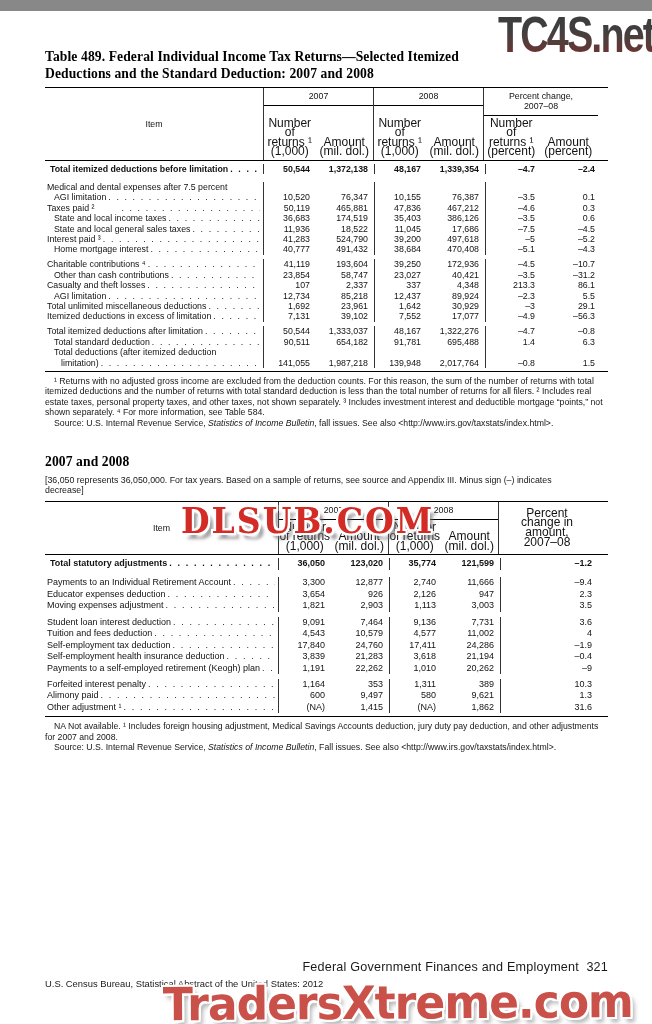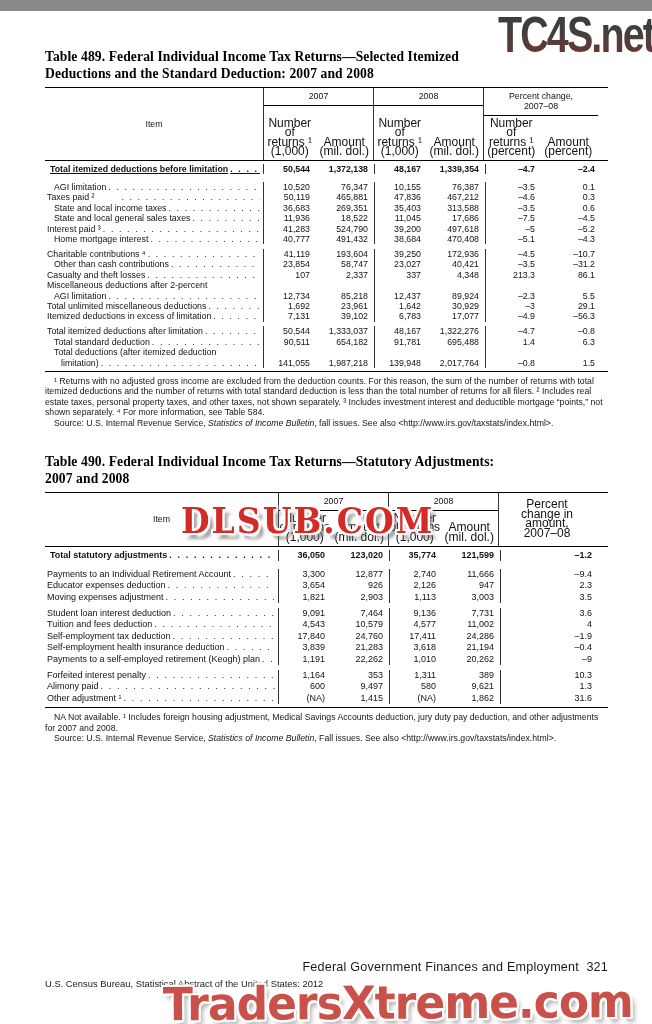--- a/index.html
+++ b/index.html
@@ -146,40 +146,57 @@
               </div>
               <div class="subcol" style="width: 60px;">
                 <div>Amount</div>
                 <div>(percent)</div>
               </div>
             </div>
           </div>
         </div>
         <div class="tbody">
           <div class="trow bold">
-            <div class="lblcell" style="width: 218px; text-decoration: underline;">
+            <div class="lblcell" style="width: 218px;">
               <span class="lbl" style="padding-left: 5px;">Total itemized deductions before limitation</span>
               <span class="dots">. . . . . . . . . . . . . . . . . . . . . . . . . . . . . . . . . . . . . . . . . . . . . . . . . . . . . . . . . . . . . . . . . . . . . . . . . . . . . . . . . . . . . . . . . . . . . . . . . . . . . . . . . . . . . . . . . . . . . . . . </span>
             </div>
             <div class="grpvals">
               <div class="val" style="width: 52px;">50,544</div>
               <div class="val" style="width: 58px;">1,372,138</div>
             </div>
             <div class="grpvals">
               <div class="val" style="width: 52px;">48,167</div>
               <div class="val" style="width: 58px;">1,339,354</div>
             </div>
             <div class="grpvals">
               <div class="val" style="width: 55px;">–4.7</div>
               <div class="val" style="width: 60px;">–2.4</div>
             </div>
           </div>
           <div class="spacer"></div>
           <div class="trow">
             <div class="lblcell" style="width: 218px;">
+              <span class="lbl" style="padding-left: 2px;">Medical and dental expenses after 7.5 percent</span>
+            </div>
+            <div class="grpvals">
+              <div class="val" style="width: 52px;"></div>
+              <div class="val" style="width: 58px;"></div>
+            </div>
+            <div class="grpvals">
+              <div class="val" style="width: 52px;"></div>
+              <div class="val" style="width: 58px;"></div>
+            </div>
+            <div class="grpvals">
+              <div class="val" style="width: 55px;"></div>
+              <div class="val" style="width: 60px;"></div>
+            </div>
+          </div>
+          <div class="trow">
+            <div class="lblcell" style="width: 218px;">
               <span class="lbl" style="padding-left: 9px;">AGI limitation</span>
               <span class="dots">. . . . . . . . . . . . . . . . . . . . . . . . . . . . . . . . . . . . . . . . . . . . . . . . . . . . . . . . . . . . . . . . . . . . . . . . . . . . . . . . . . . . . . . . . . . . . . . . . . . . . . . . . . . . . . . . . . . . . . . . </span>
             </div>
             <div class="grpvals">
               <div class="val" style="width: 52px;">10,520</div>
               <div class="val" style="width: 58px;">76,347</div>
             </div>
             <div class="grpvals">
               <div class="val" style="width: 52px;">10,155</div>
               <div class="val" style="width: 58px;">76,387</div>
@@ -207,25 +224,25 @@
               <div class="val" style="width: 60px;">0.3</div>
             </div>
           </div>
           <div class="trow">
             <div class="lblcell" style="width: 218px;">
               <span class="lbl" style="padding-left: 9px;">State and local income taxes</span>
               <span class="dots">. . . . . . . . . . . . . . . . . . . . . . . . . . . . . . . . . . . . . . . . . . . . . . . . . . . . . . . . . . . . . . . . . . . . . . . . . . . . . . . . . . . . . . . . . . . . . . . . . . . . . . . . . . . . . . . . . . . . . . . . </span>
             </div>
             <div class="grpvals">
               <div class="val" style="width: 52px;">36,683</div>
-              <div class="val" style="width: 58px;">269,351</div>
+              <div class="val" style="width: 58px;">174,519</div>
             </div>
             <div class="grpvals">
               <div class="val" style="width: 52px;">35,403</div>
-              <div class="val" style="width: 58px;">313,588</div>
+              <div class="val" style="width: 58px;">386,126</div>
             </div>
             <div class="grpvals">
               <div class="val" style="width: 55px;">–3.5</div>
               <div class="val" style="width: 60px;">0.6</div>
             </div>
           </div>
           <div class="trow">
             <div class="lblcell" style="width: 218px;">
               <span class="lbl" style="padding-left: 9px;">State and local general sales taxes</span>
               <span class="dots">. . . . . . . . . . . . . . . . . . . . . . . . . . . . . . . . . . . . . . . . . . . . . . . . . . . . . . . . . . . . . . . . . . . . . . . . . . . . . . . . . . . . . . . . . . . . . . . . . . . . . . . . . . . . . . . . . . . . . . . . </span>
@@ -329,37 +346,20 @@
               <div class="val" style="width: 52px;">337</div>
               <div class="val" style="width: 58px;">4,348</div>
             </div>
             <div class="grpvals">
               <div class="val" style="width: 55px;">213.3</div>
               <div class="val" style="width: 60px;">86.1</div>
             </div>
           </div>
           <div class="trow">
             <div class="lblcell" style="width: 218px;">
-              <span class="lbl" style="padding-left: 2px;">Miscellaneous deductions after 2-percent</span>
-            </div>
-            <div class="grpvals">
-              <div class="val" style="width: 52px;"></div>
-              <div class="val" style="width: 58px;"></div>
-            </div>
-            <div class="grpvals">
-              <div class="val" style="width: 52px;"></div>
-              <div class="val" style="width: 58px;"></div>
-            </div>
-            <div class="grpvals">
-              <div class="val" style="width: 55px;"></div>
-              <div class="val" style="width: 60px;"></div>
-            </div>
-          </div>
-          <div class="trow">
-            <div class="lblcell" style="width: 218px;">
               <span class="lbl" style="padding-left: 9px;">AGI limitation</span>
               <span class="dots">. . . . . . . . . . . . . . . . . . . . . . . . . . . . . . . . . . . . . . . . . . . . . . . . . . . . . . . . . . . . . . . . . . . . . . . . . . . . . . . . . . . . . . . . . . . . . . . . . . . . . . . . . . . . . . . . . . . . . . . . </span>
             </div>
             <div class="grpvals">
               <div class="val" style="width: 52px;">12,734</div>
               <div class="val" style="width: 58px;">85,218</div>
             </div>
             <div class="grpvals">
               <div class="val" style="width: 52px;">12,437</div>
               <div class="val" style="width: 58px;">89,924</div>
@@ -390,21 +390,21 @@
           <div class="trow">
             <div class="lblcell" style="width: 218px;">
               <span class="lbl" style="padding-left: 2px;">Itemized deductions in excess of limitation</span>
               <span class="dots">. . . . . . . . . . . . . . . . . . . . . . . . . . . . . . . . . . . . . . . . . . . . . . . . . . . . . . . . . . . . . . . . . . . . . . . . . . . . . . . . . . . . . . . . . . . . . . . . . . . . . . . . . . . . . . . . . . . . . . . . </span>
             </div>
             <div class="grpvals">
               <div class="val" style="width: 52px;">7,131</div>
               <div class="val" style="width: 58px;">39,102</div>
             </div>
             <div class="grpvals">
-              <div class="val" style="width: 52px;">6,783</div>
+              <div class="val" style="width: 52px;">7,552</div>
               <div class="val" style="width: 58px;">17,077</div>
             </div>
             <div class="grpvals">
               <div class="val" style="width: 55px;">–4.9</div>
               <div class="val" style="width: 60px;">–56.3</div>
             </div>
           </div>
           <div class="spacer"></div>
           <div class="trow">
             <div class="lblcell" style="width: 218px;">
@@ -479,23 +479,23 @@
           </div>
         </div>
       </div>
 
     <div class="fnblock">
       <p class="fn">¹ Returns with no adjusted gross income are excluded from the deduction counts. For this reason, the sum of the number of returns with total itemized deductions and the number of returns with total standard deduction is less than the total number of returns for all filers. ² Includes real estate taxes, personal property taxes, and other taxes, not shown separately. ³ Includes investment interest and deductible mortgage “points,” not shown separately. ⁴ For more information, see Table 584.</p>
       <p class="fn-src"><span>Source: U.S. Internal Revenue Service, </span><i>Statistics of Income Bulletin</i><span>, fall issues. See also &lt;http://www.irs.gov/taxstats/index.html&gt;.</span></p>
     </div>
 
     <div class="tbl-title t490-title">
-      <div>Table 490. Federal Individual Income Tax Returns—Statutory Adjustments:</div>
       <div>2007 and 2008</div>
     </div>
+    <div class="tbl-note">[36,050 represents 36,050,000. For tax years. Based on a sample of returns, see source and Appendix III. Minus sign (–) indicates decrease]</div>
 
     <div id="tbl490" class="tbl t490">
         <div class="thead">
           <div class="item-head" style="width: 233px;">Item</div>
           <div class="grp" style="width: 110px;">
             <div class="spanner">
               <div>2007</div>
             </div>
             <div class="subcols">
               <div class="subcol" style="width: 52px;">

